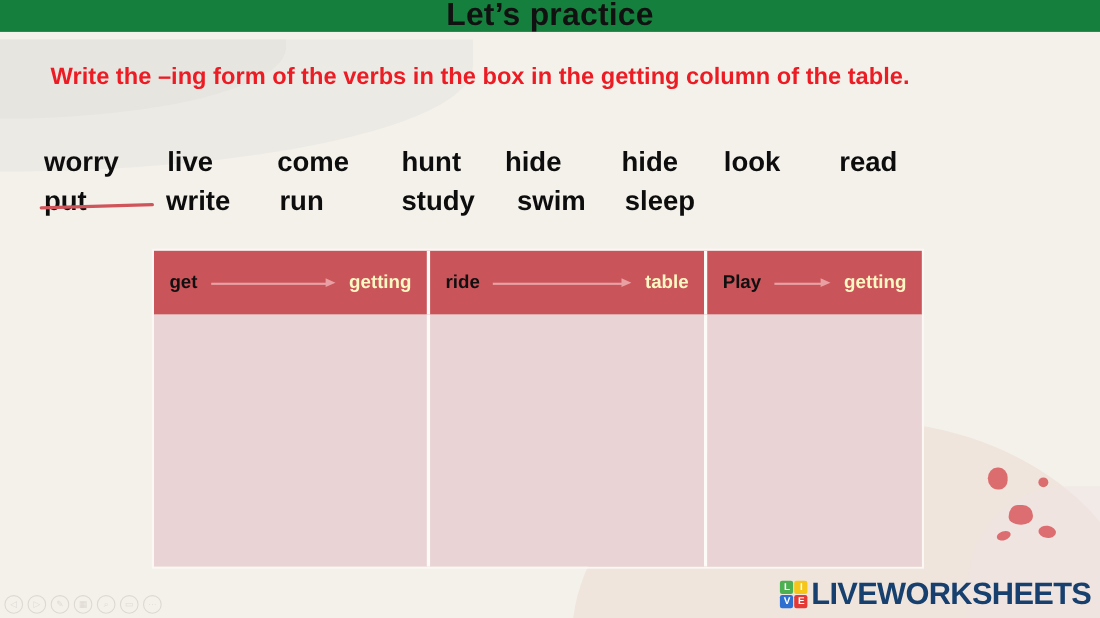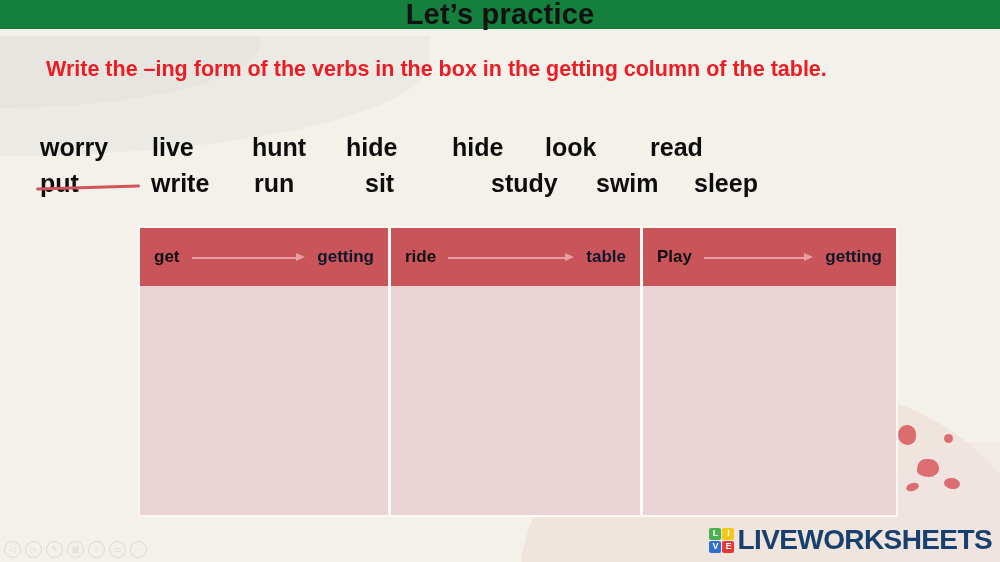--- a/index.html
+++ b/index.html
@@ -119,21 +119,21 @@
     height: 3px;
     background: #d0555b;
     border-radius: 2px;
     transform: rotate(-1.6deg);
   }
 
   
   #verb-table {
     position: absolute;
     left: 140px; top: 228px;
-    width: 756px; height: 287px;
+    width: 698px; height: 287px;
     z-index: 4;
     display: flex;
     flex-direction: column;
     box-shadow: 0 0 0 2px #fbf7f4;
   }
   #table-header {
     display: flex;
     height: 58px;
     flex: 0 0 58px;
   }
@@ -163,21 +163,21 @@
 
   .base-verb {
     font-size: 17px;
     font-weight: bold;
     color: #101010;
     white-space: nowrap;
   }
   .ing-verb {
     font-size: 17px;
     font-weight: bold;
-    color: #0f172a;
+    color: #fef9c3;
     white-space: nowrap;
     margin-left: auto;
   }
   .arrow {
     flex: 1 1 auto;
     height: 11px;
     margin: 0 12px;
     position: relative;
     min-width: 36px;
   }
@@ -270,34 +270,34 @@
 <div id="title-banner">
   <span class="title-text">Let’s practice</span>
 </div>
 
 <div id="instruction">Write the –ing form of the verbs in the box in the getting column of the table.</div>
 
 <div id="word-bank">
   <div class="word-row">
     <span class="word" style="width:112px">worry</span>
     <span class="word" style="width:100px">live</span>
+    <span class="word" style="width:113px">come</span>
     <span class="word" style="width:94px">hunt</span>
     <span class="word" style="width:106px">hide</span>
     <span class="word" style="width:93px">hide</span>
     <span class="word" style="width:105px">look</span>
     <span class="word">read</span>
   </div>
   <div class="word-row">
     <span class="word" style="width:111px">
       <span>put</span>
       <span class="strike"></span>
     </span>
     <span class="word" style="width:103px">write</span>
     <span class="word" style="width:111px">run</span>
-    <span class="word" style="width:126px">sit</span>
     <span class="word" style="width:105px">study</span>
     <span class="word" style="width:98px">swim</span>
     <span class="word">sleep</span>
   </div>
 </div>
 
 <div id="verb-table">
 
   <div id="table-header">
     <div class="head-cell col-1">

